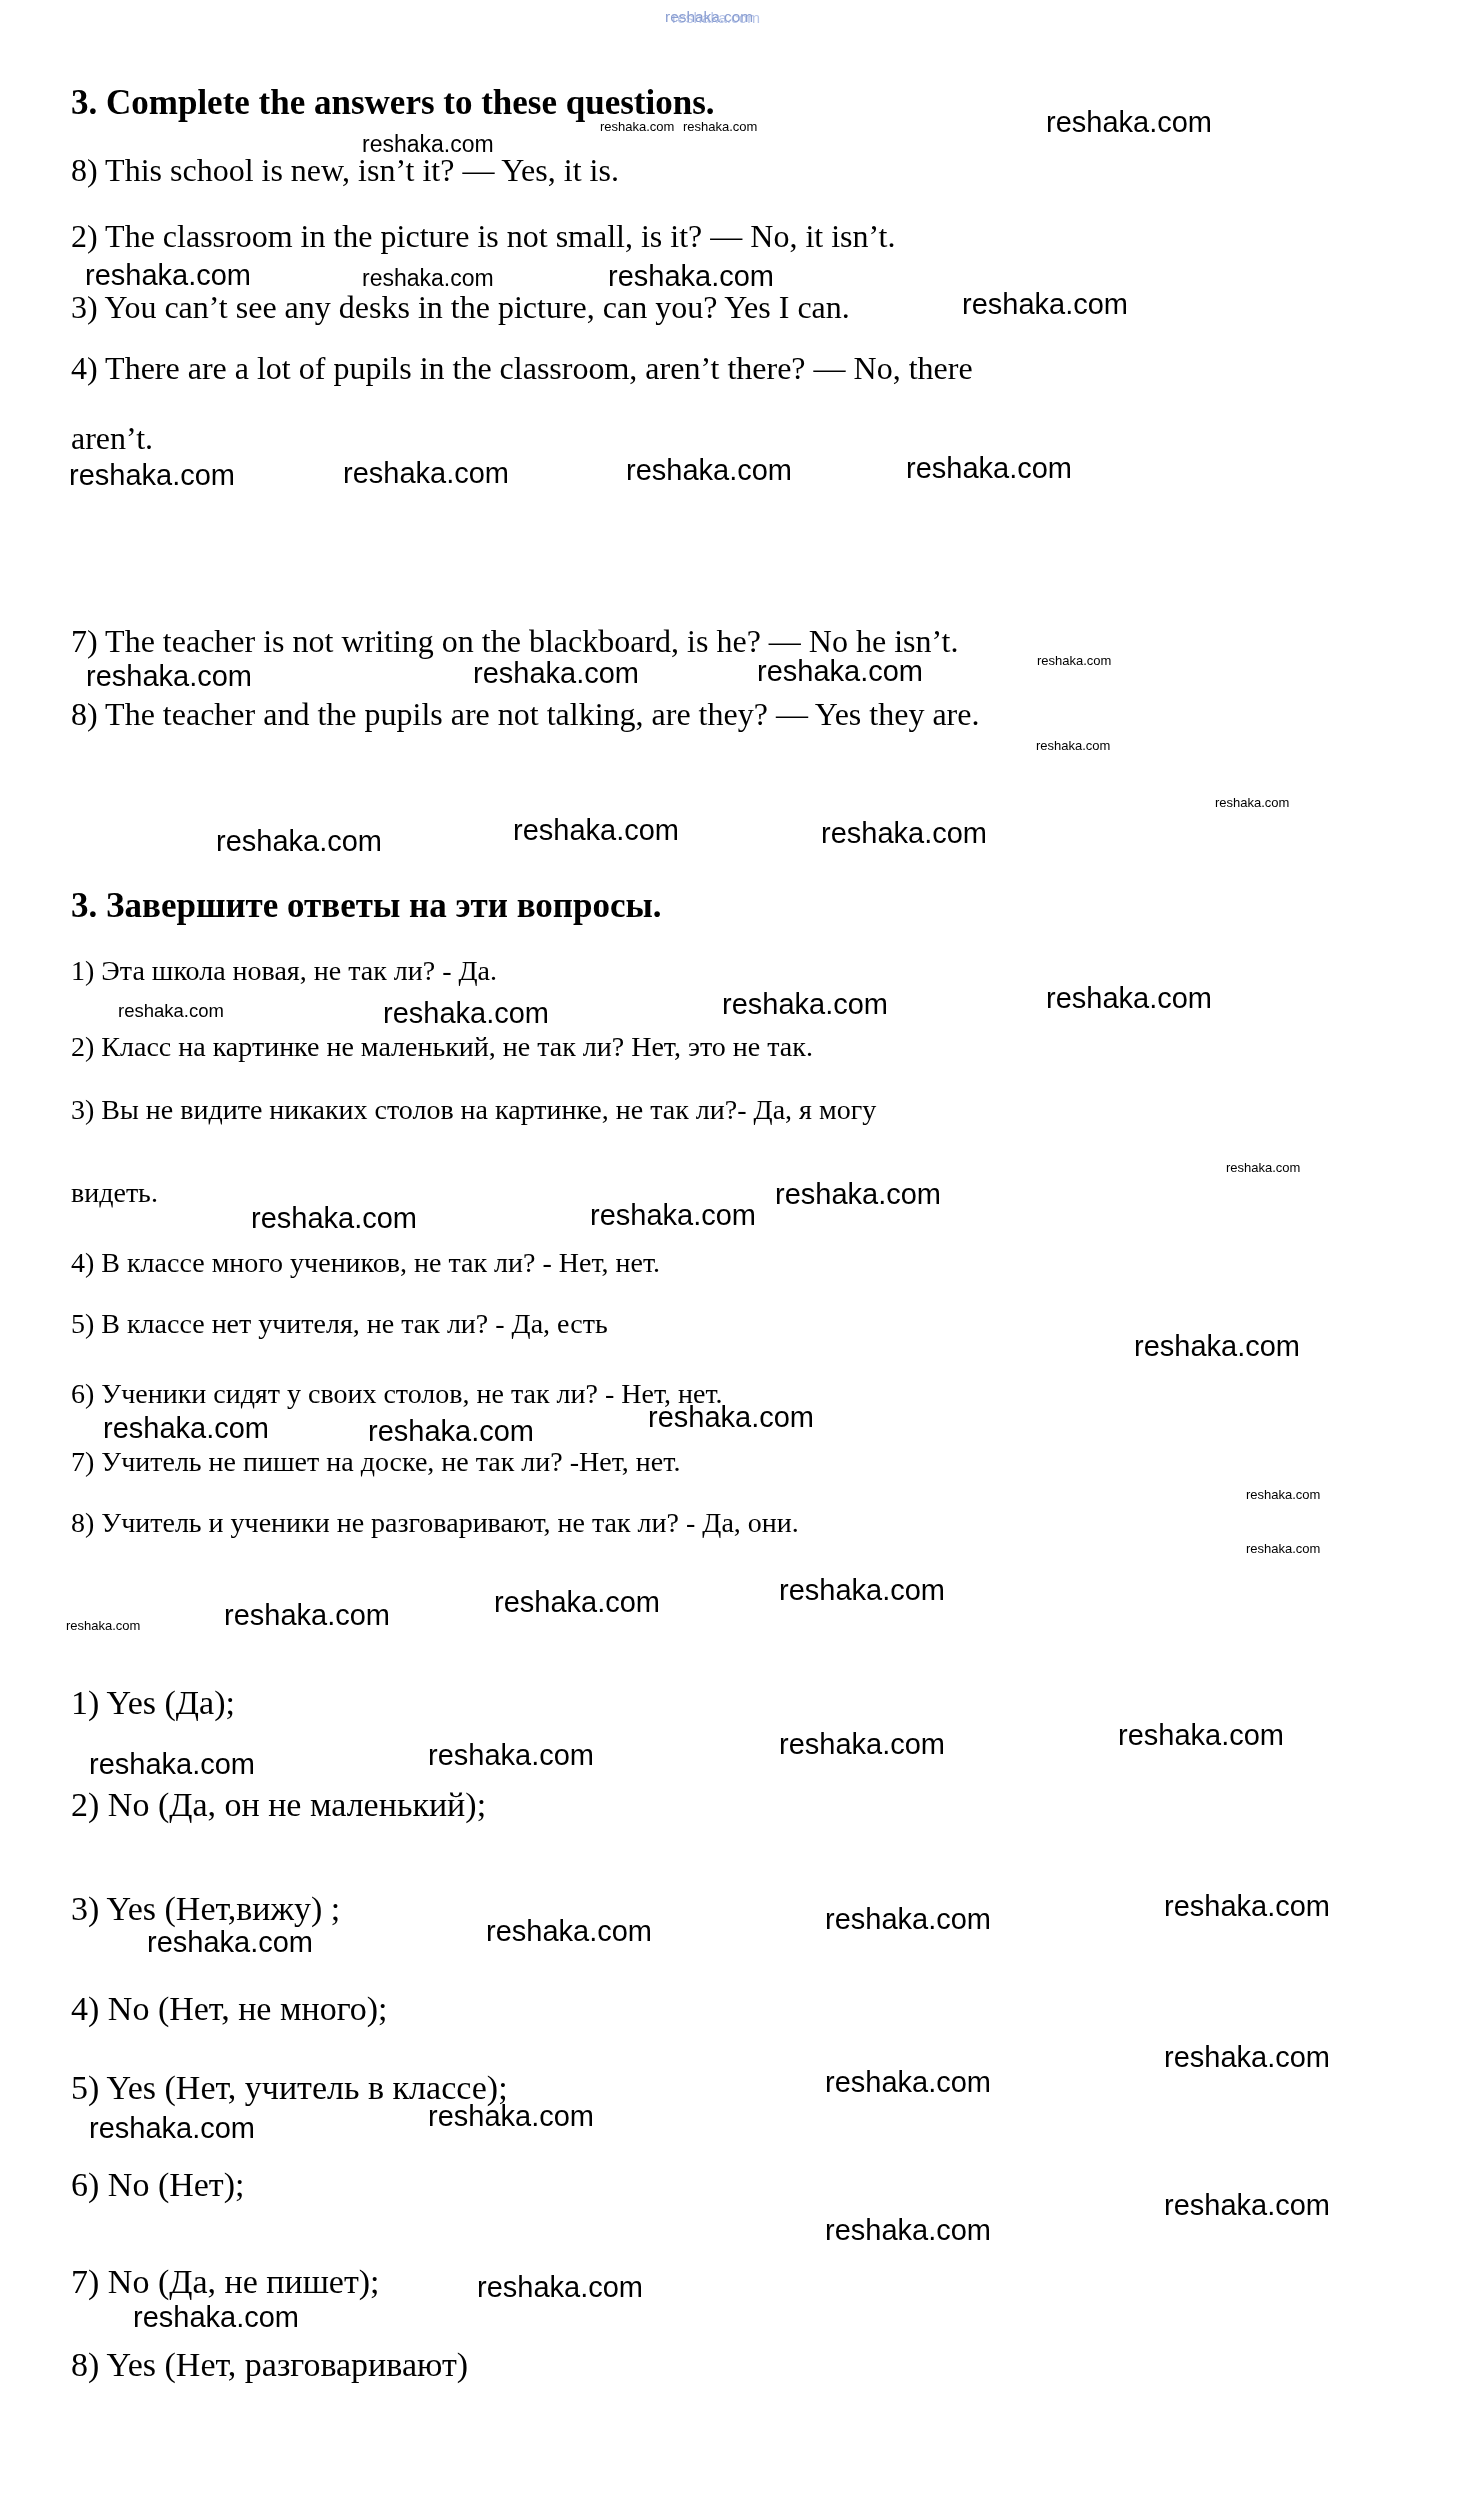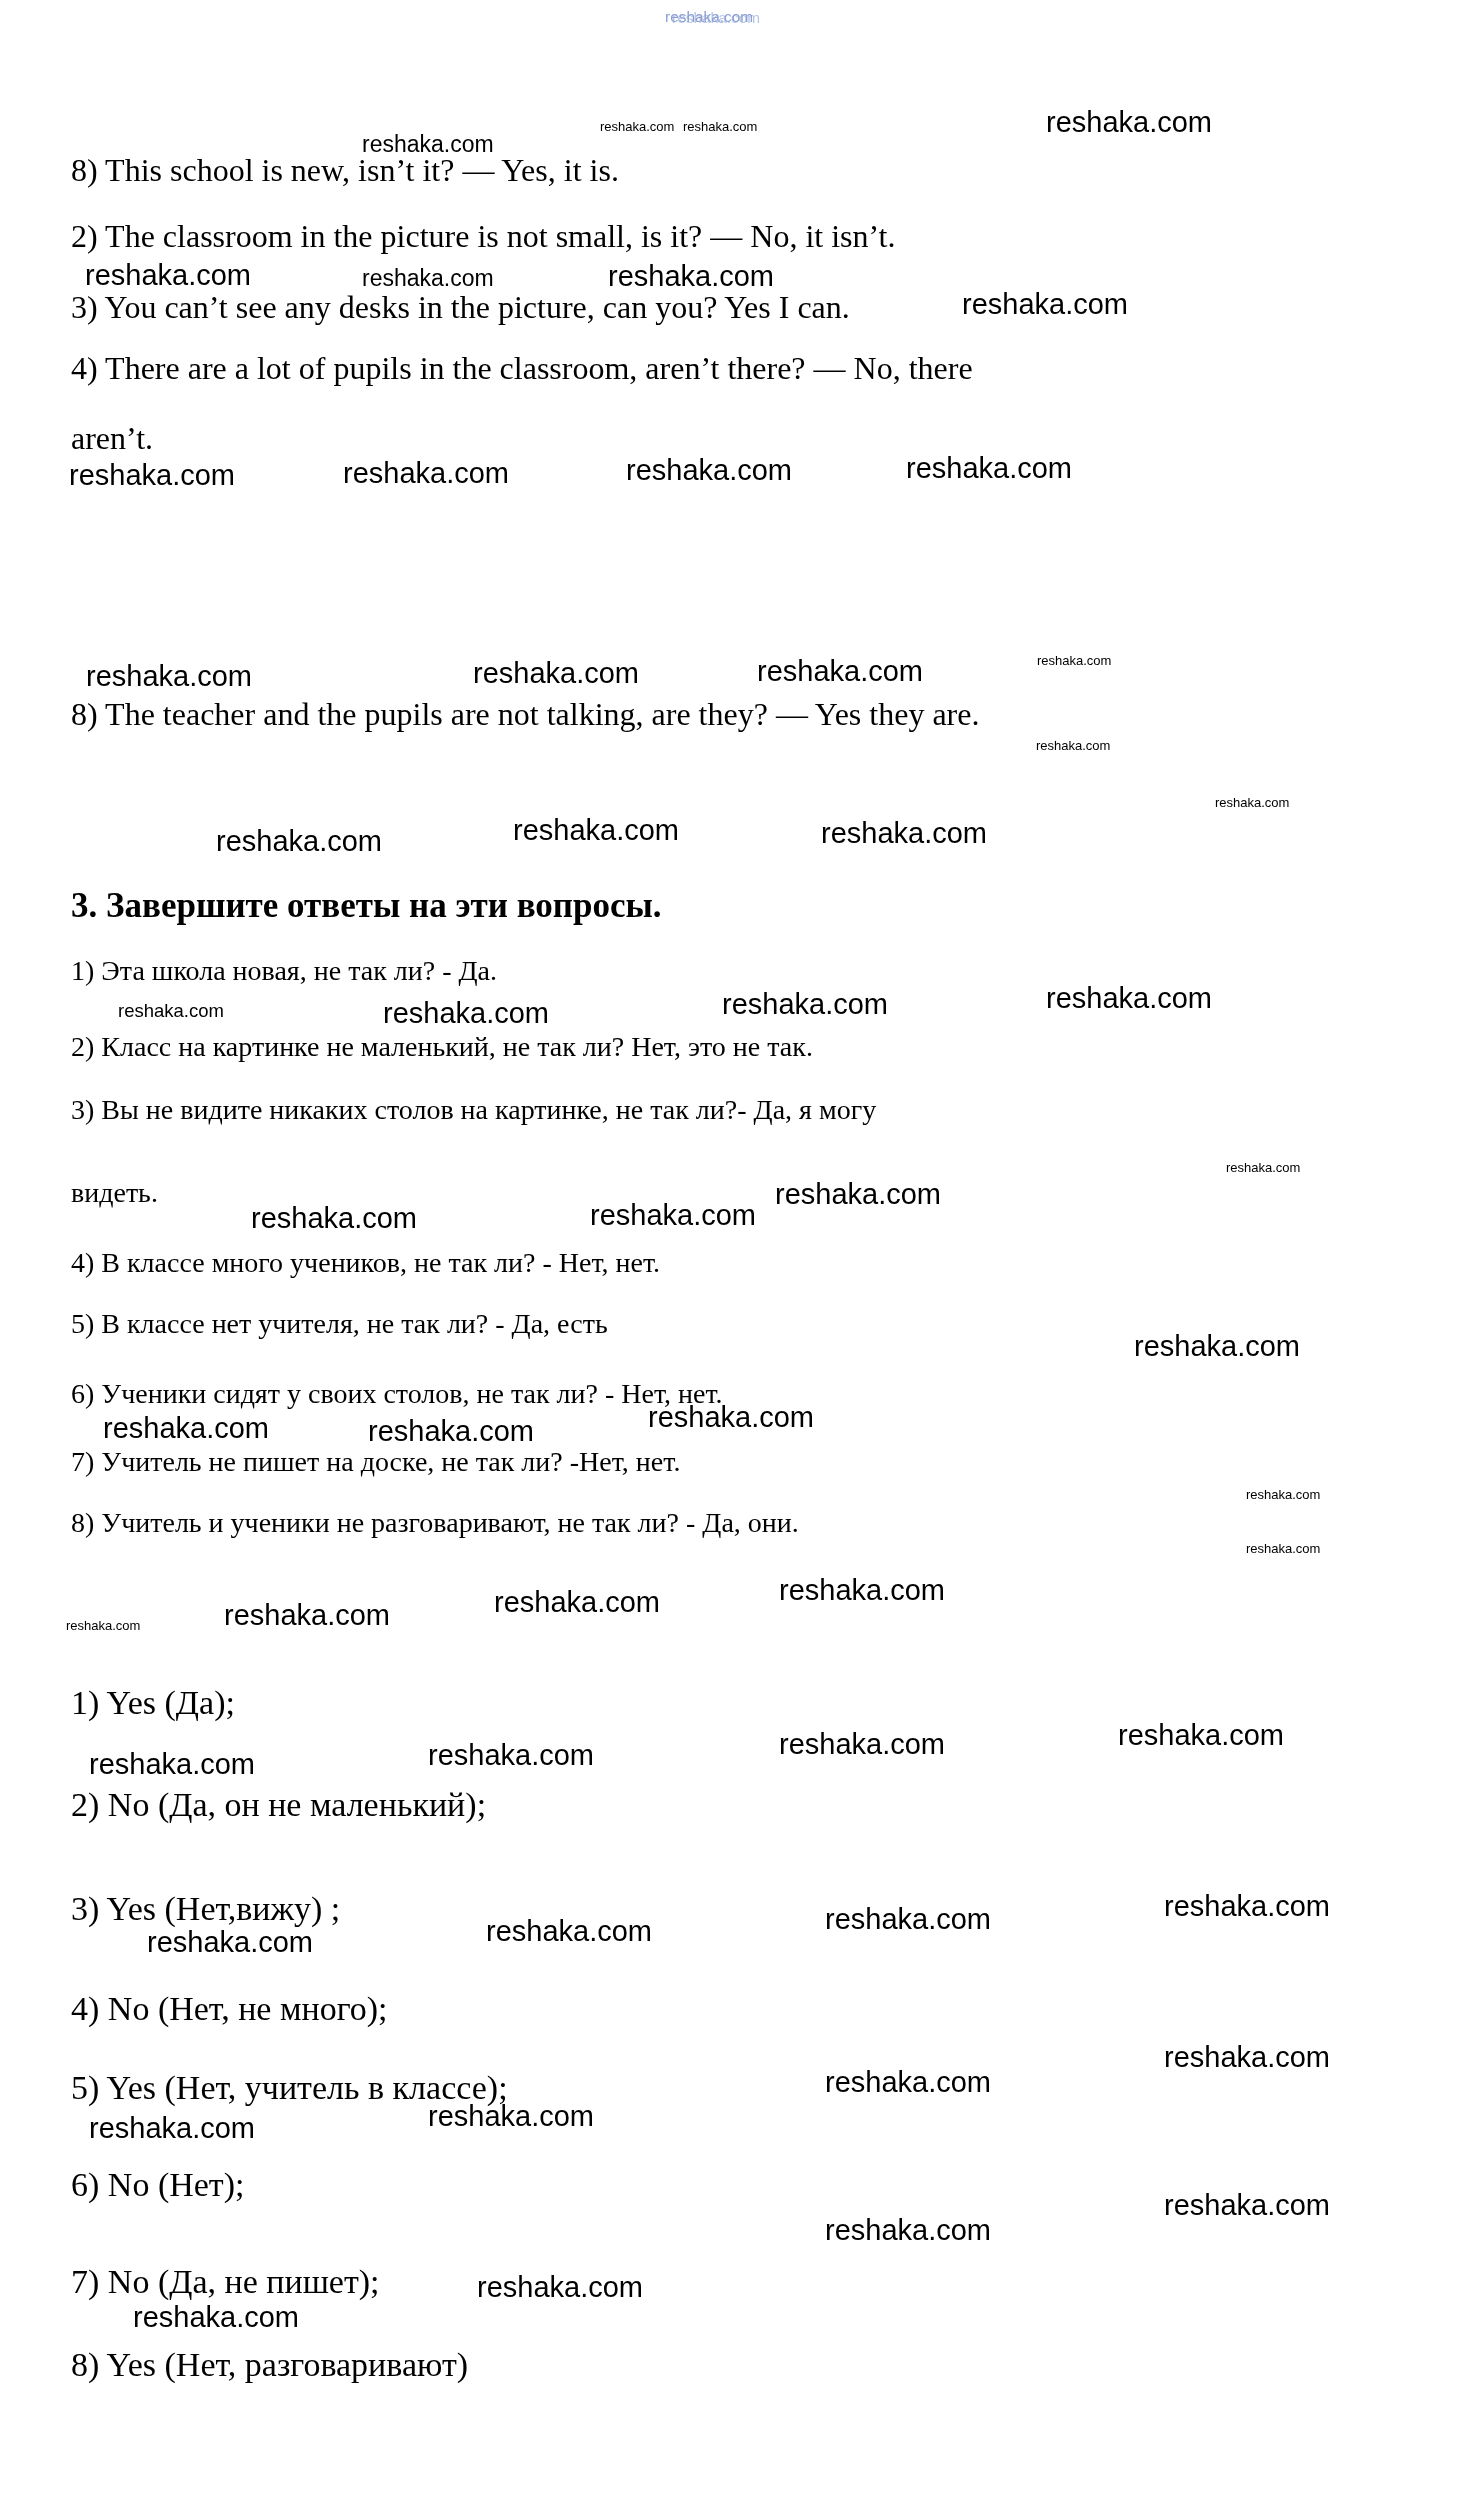--- a/index.html
+++ b/index.html
@@ -17,20 +17,21 @@
   .wm-xs{font-size:13px;}
   .wm-top{font-size:15.4px;color:#8b9fd2;text-shadow:7px 0.8px 0 #b9c6e8;}
 </style>
 </head>
 <body>
 
 <div class="page">
 
   <div class="wm wm-top" style="left:665px;top:9.3px">reshaka.com</div>
 
+  <div class="ttl" style="left:71px;top:85px">3. Complete the answers to these questions.</div>
 
   <div class="wm wm-lg" style="left:1046px;top:108px">reshaka.com</div>
   <div class="wm wm-xs" style="left:600px;top:120px">reshaka.com</div>
   <div class="wm wm-xs" style="left:683px;top:120px">reshaka.com</div>
   <div class="wm wm-md" style="left:362px;top:133px">reshaka.com</div>
 
   <div class="line" style="left:71px;top:154px">8) This school is new, isn’t it? — Yes, it is.</div>
   <div class="line" style="left:71px;top:220px">2) The classroom in the picture is not small, is it? — No, it isn’t.</div>
 
   <div class="wm wm-lg" style="left:85px;top:261px">reshaka.com</div>
@@ -41,20 +42,21 @@
   <div class="wm wm-lg" style="left:962px;top:290px">reshaka.com</div>
 
   <div class="line" style="left:71px;top:352px">4) There are a lot of pupils in the classroom, aren’t there? — No, there</div>
   <div class="line" style="left:71px;top:422px">aren’t.</div>
 
   <div class="wm wm-lg" style="left:69px;top:461px">reshaka.com</div>
   <div class="wm wm-lg" style="left:343px;top:459px">reshaka.com</div>
   <div class="wm wm-lg" style="left:626px;top:456px">reshaka.com</div>
   <div class="wm wm-lg" style="left:906px;top:454px">reshaka.com</div>
 
+  <div class="line" style="left:71px;top:625px">7) The teacher is not writing on the blackboard, is he? — No he isn’t.</div>
 
   <div class="wm wm-xs" style="left:1037px;top:654px">reshaka.com</div>
   <div class="wm wm-lg" style="left:86px;top:662px">reshaka.com</div>
   <div class="wm wm-lg" style="left:473px;top:659px">reshaka.com</div>
   <div class="wm wm-lg" style="left:757px;top:657px">reshaka.com</div>
 
   <div class="line" style="left:71px;top:698px">8) The teacher and the pupils are not talking, are they? — Yes they are.</div>
   <div class="wm wm-xs" style="left:1036px;top:739px">reshaka.com</div>
 
   <div class="wm wm-lg" style="left:216px;top:827px">reshaka.com</div>

